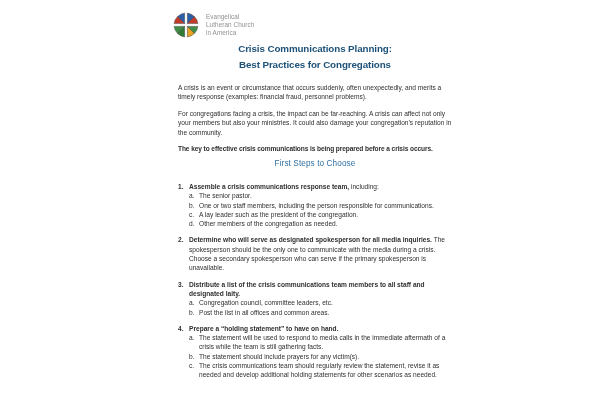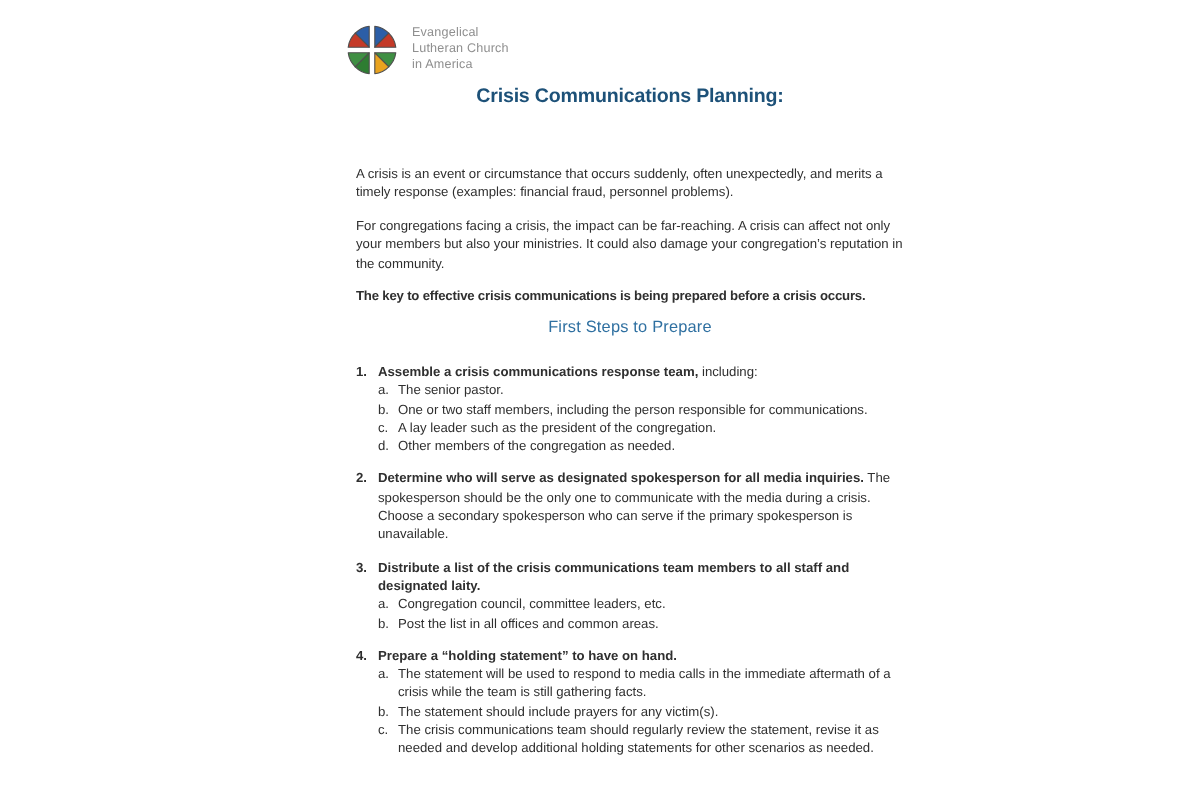--- a/index.html
+++ b/index.html
@@ -62,28 +62,29 @@
     </svg>
     <div class="org-name">
       <div>Evangelical</div>
       <div>Lutheran Church</div>
       <div>in America</div>
     </div>
   </div>
 
   <div class="doc-title">
     <div>Crisis Communications Planning:</div>
+    <div>Best Practices for Congregations</div>
   </div>
 
   <p class="col para p1">A crisis is an event or circumstance that occurs suddenly, often unexpectedly, and merits a timely response (examples: financial fraud, personnel problems).</p>
   <p class="col para p2">For congregations facing a crisis, the impact can be far-reaching. A crisis can affect not only your members but also your ministries. It could also damage your congregation’s reputation in the community.</p>
 
   <p class="col para key">The key to effective crisis communications is being prepared before a crisis occurs.</p>
 
-  <div class="col section-heading">First Steps to Prepare</div>
+  <div class="col section-heading">First Steps to Choose</div>
 
   <div class="col steps">
 
     <div class="step">
       <div class="step-num">1.</div>
       <div class="step-body">
         <p class="step-lead"><b>Assemble a crisis communications response team,</b><span> including:</span></p>
         <div class="sub-item">
             <span class="sub-letter">a.</span>
             <span class="sub-text">The senior pastor.</span>

